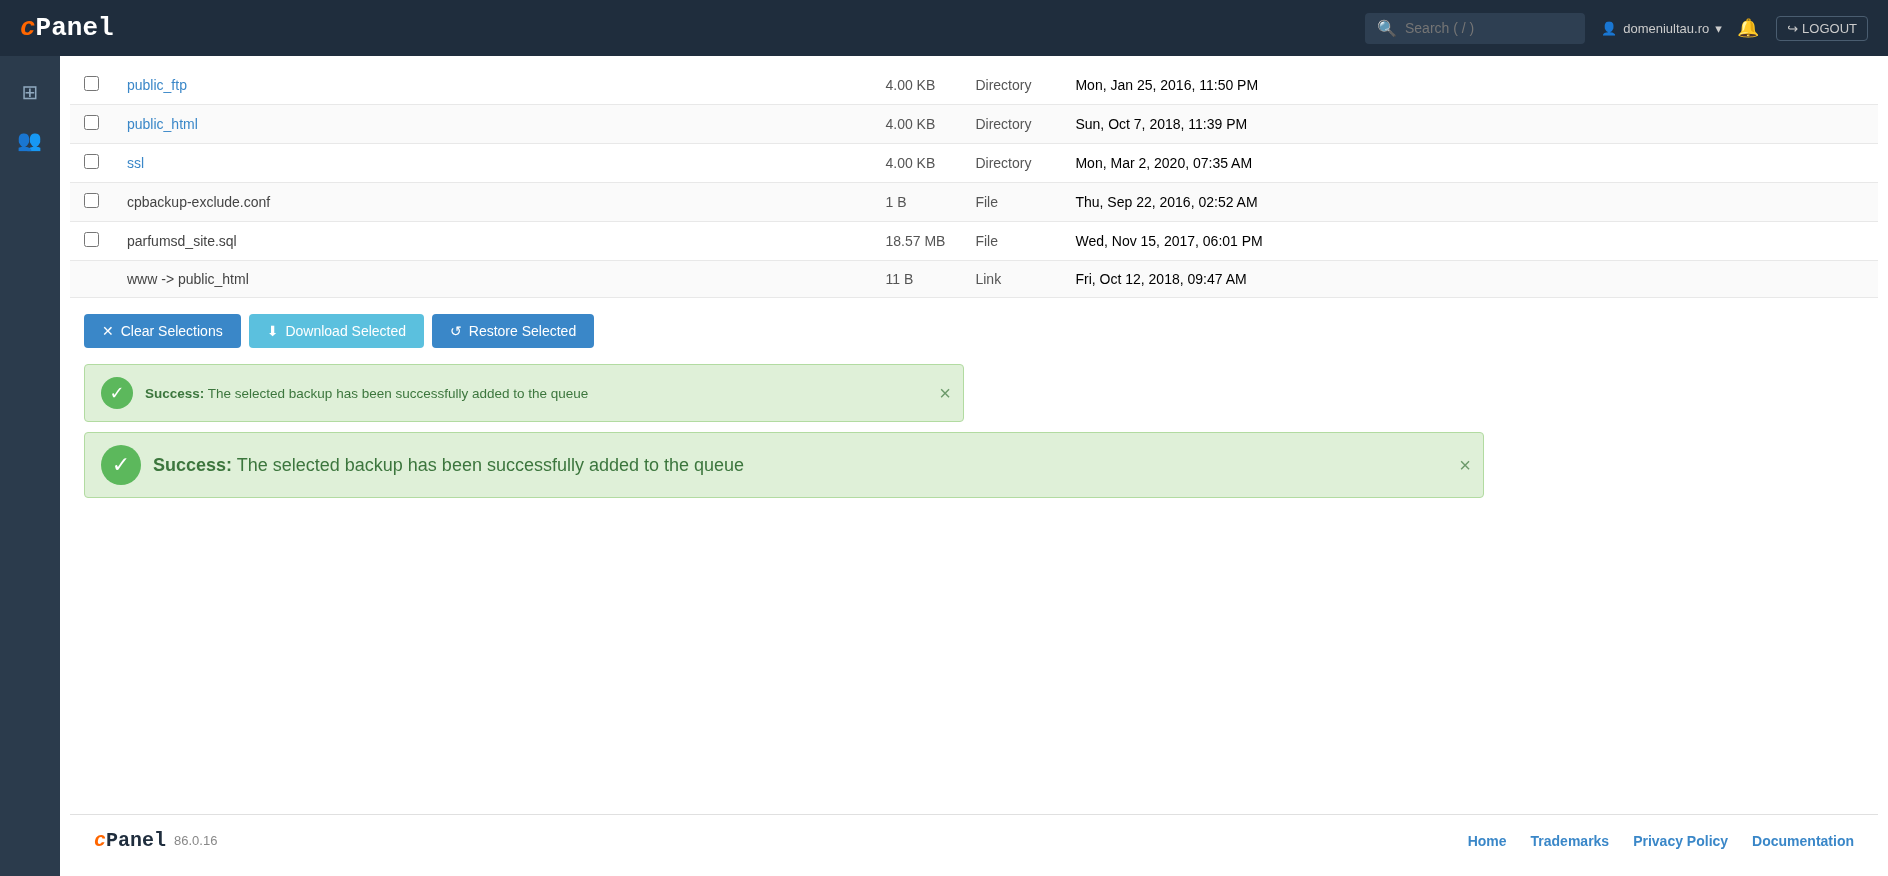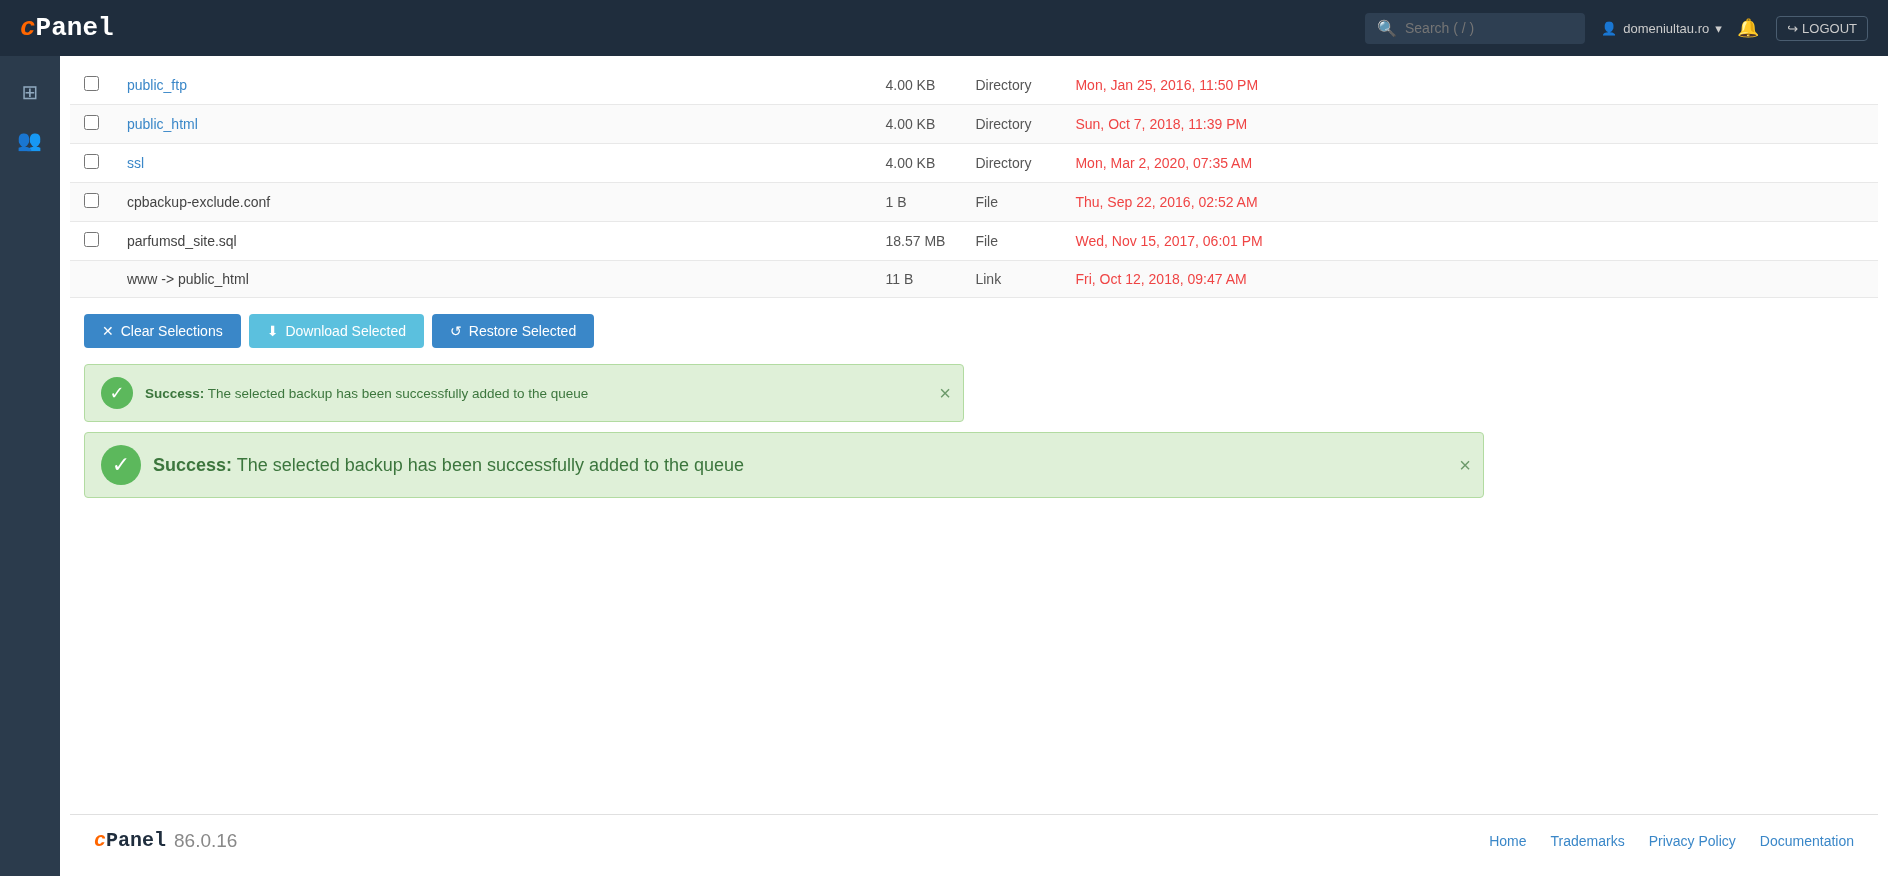--- a/index.html
+++ b/index.html
@@ -103,21 +103,21 @@
     .file-table tr:nth-child(even) { background: #fafafa; }
     .file-table td {
       padding: 10px 14px;
       color: #444;
       vertical-align: middle;
     }
     .file-table td:first-child { width: 36px; }
     .file-table td:nth-child(2) { min-width: 200px; }
     .file-table td:nth-child(3) { width: 90px; color: #555; }
     .file-table td:nth-child(4) { width: 100px; color: #555; }
-    .file-table td:nth-child(5) { color: #ef4444; }
+    .file-table td:nth-child(5) { color: #000000; }
     .file-table a { color: #3a87c8; text-decoration: none; }
     .file-table input[type=checkbox] { cursor: pointer; width: 15px; height: 15px; }
 
     
     .table-wrapper {
       overflow-y: auto;
       max-height: 420px;
       position: relative;
     }
     .table-wrapper::-webkit-scrollbar { width: 12px; }
@@ -208,22 +208,22 @@
     .footer {
       background: #fff;
       border-top: 1px solid #e0e0e0;
       padding: 14px 24px;
       display: flex;
       align-items: center;
       justify-content: space-between;
       margin-top: auto;
     }
     .footer-logo { display: flex; align-items: center; gap: 8px; }
-    .footer-version { color: #888; font-size: 19px; }
-    .footer-links { display: flex; gap: 24px; }
+    .footer-version { color: #888; font-size: 13px; }
+    .footer-links { display: flex; gap: 24px; font-weight: bold; }
     .footer-links a { color: #3a87c8; text-decoration: none; font-size: 14px; }
 
     .cpanel-logo-text { font-size: 26px; font-weight: bold; font-family: Liberation Mono, monospace; }
     .cpanel-logo-text .c { color: #f60; font-style: italic; }
     .cpanel-logo-text .panel { color: #fff; }
   </style>
 </head>
 <body>
 
 <nav class="topnav">

